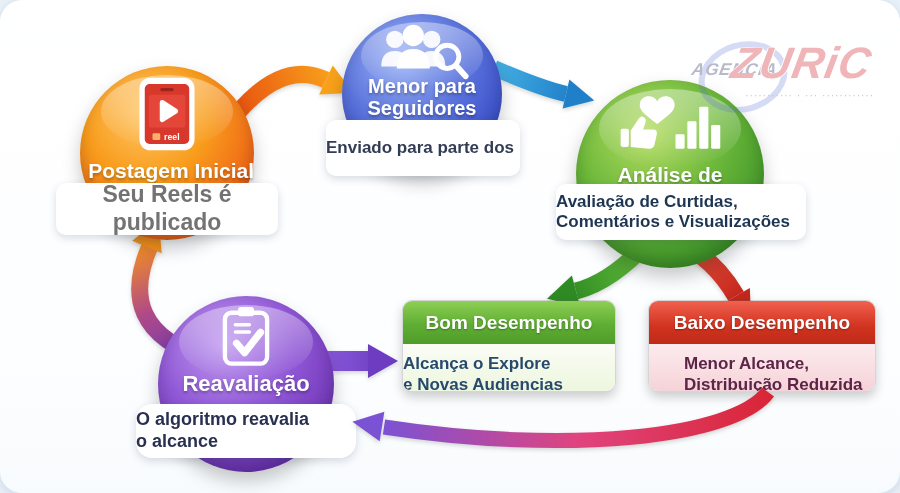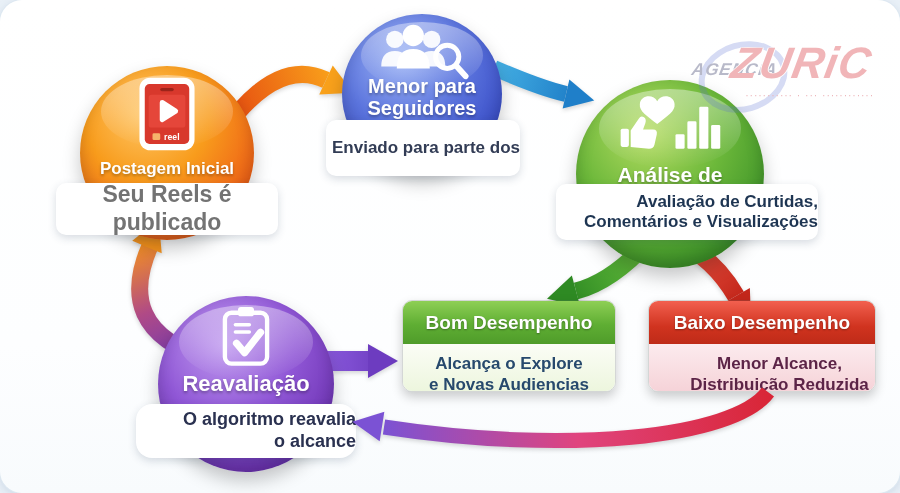--- a/index.html
+++ b/index.html
@@ -17,27 +17,27 @@
   .c-orange{background:radial-gradient(circle at 38% 28%,#ffc768 0%,#f89c1c 38%,#ef6417 72%,#d94c0e 100%);}
   .c-blue{background:radial-gradient(circle at 38% 28%,#9db4f5 0%,#5b74dd 42%,#3a4ec8 76%,#2c3cae 100%);}
   .c-green{background:radial-gradient(circle at 38% 28%,#b5dc62 0%,#6cb83a 42%,#3f9429 76%,#2f7f20 100%);}
   .c-purple{background:radial-gradient(circle at 38% 28%,#c09aef 0%,#9057d6 42%,#6f35b5 76%,#5b28a0 100%);}
   .circle .icon{position:absolute;left:50%;transform:translateX(-50%);}
   .circle .clabel{position:absolute;left:0;right:0;text-align:center;color:#fff;
           font-weight:800;text-shadow:0 2px 3px rgba(0,0,0,.3);line-height:1.08;}
 
   .band{position:absolute;z-index:3;background:#ffffff;border-radius:10px;
         box-shadow:0 3px 8px rgba(40,60,90,.18);display:flex;flex-direction:column;
-        align-items:flex-end;justify-content:center;text-align:center;font-weight:700;line-height:1.2;}
+        align-items:flex-start;justify-content:center;text-align:center;font-weight:700;line-height:1.2;}
 
   .obox{position:absolute;z-index:2;border-radius:10px;overflow:hidden;
         box-shadow:0 5px 11px rgba(0,0,0,.2);border:1px solid rgba(90,100,90,.25);}
   .obox .ohead{height:43px;display:flex;align-items:center;justify-content:center;
         color:#fff;font-weight:800;font-size:19px;text-shadow:0 1px 2px rgba(0,0,0,.35);}
-  .obox .obody{display:flex;flex-direction:column;align-items:center;justify-content:center;
+  .obox .obody{display:flex;flex-direction:column;justify-content:center;
         font-weight:700;font-size:17px;line-height:1.25;height:calc(100% - 30px);}
   .h-green{background:linear-gradient(180deg,#8ecf55 0%,#5fae33 55%,#4f9c2a 100%);}
   .b-green{background:linear-gradient(180deg,#fbfdf6,#e9f4d7);color:#27496d;}
   .h-red{background:linear-gradient(180deg,#f2604f 0%,#d0331f 60%,#bf2b18 100%);}
   .b-red{background:linear-gradient(180deg,#fcebee,#f4ccd2);color:#5c2447;padding-left:35px;}
 
   .watermark{position:absolute;left:684px;top:34px;width:212px;height:82px;opacity:.33;z-index:6;}
   .wm-swoosh{position:absolute;left:14px;top:8px;width:78px;height:58px;border-radius:50%;
         border:6px solid #5a6fd0;transform:rotate(-16deg);opacity:.75;}
   .wm-prefix{position:absolute;left:8px;top:26px;font-style:italic;font-weight:800;
@@ -99,21 +99,21 @@
   <div class="circle c-orange" style="left:80px;top:66px;width:174px;height:174px;">
     <svg class="icon" style="top:10px;" width="58" height="76" viewBox="0 0 60 78">
       <rect x="1.5" y="1.5" width="57" height="75" rx="11" fill="#ffffff"></rect>
       <rect x="7" y="8" width="46" height="62" rx="5" fill="#d8382c"></rect>
       <rect x="23" y="12" width="14" height="3.5" rx="1.75" fill="#9c241a"></rect>
       <rect x="11" y="19" width="38" height="34" rx="3" fill="#e5463a"></rect>
       <path d="M25 27 L39 36 L25 45 Z" fill="#fff" stroke="#fff" stroke-width="5" stroke-linejoin="round"></path>
       <rect x="15" y="59" width="8" height="7" rx="1.5" fill="#f6b26b"></rect>
       <text x="27" y="66" font-size="9" font-weight="bold" fill="#ffffff">reel</text>
     </svg>
-    <div class="clabel" style="top:94px;font-size:17px;">Postagem Inicial</div>
+    <div class="clabel" style="top:94px;font-size:21px;text-align:right;">Postagem Inicial</div>
   </div>
   <div class="band" style="left:56px;top:183px;width:222px;height:52px;font-size:23px;color:#737373;">
     <span>Seu Reels é publicado</span>
   </div>
 
   <div class="circle c-blue" style="left:342px;top:14px;width:160px;height:160px;">
     <svg class="icon" style="top:6px;" width="102" height="64" viewBox="0 0 104 66">
       <g fill="#ffffff">
         <circle cx="24" cy="20" r="9" opacity=".92"></circle>
         <path d="M10 48 q0 -16 14 -16 q14 0 14 16 z" opacity=".92"></path>
@@ -146,21 +146,21 @@
         <rect x="77" y="32" width="10" height="30" rx="1.5"></rect>
         <rect x="90" y="16" width="10" height="46" rx="1.5"></rect>
         <rect x="103" y="36" width="10" height="26" rx="1.5"></rect>
       </g>
     </svg>
     <div class="clabel" style="top:84px;font-size:21px;">
       <div>Análise de</div>
       <div>Engajamento</div>
     </div>
   </div>
-  <div class="band" style="left:556px;top:184px;width:250px;height:56px;font-size:17px;color:#1e3552;padding-left:12px;">
+  <div class="band" style="left:556px;top:184px;width:250px;height:56px;font-size:17px;color:#1e3552;">
     <div>Avaliação de Curtidas,</div>
     <div>Comentários e Visualizações</div>
   </div>
 
   <div class="circle c-purple" style="left:158px;top:296px;width:176px;height:176px;">
     <svg class="icon" style="top:8px;" width="54" height="64" viewBox="0 0 74 88">
       <rect x="8" y="12" width="58" height="70" rx="9" fill="none" stroke="#ffffff" stroke-width="6"></rect>
       <rect x="26" y="4" width="22" height="13" rx="4" fill="#ffffff"></rect>
       <rect x="20" y="26" width="24" height="5" rx="2.5" fill="#ffffff"></rect>
       <rect x="20" y="36" width="24" height="5" rx="2.5" fill="#ffffff"></rect>

